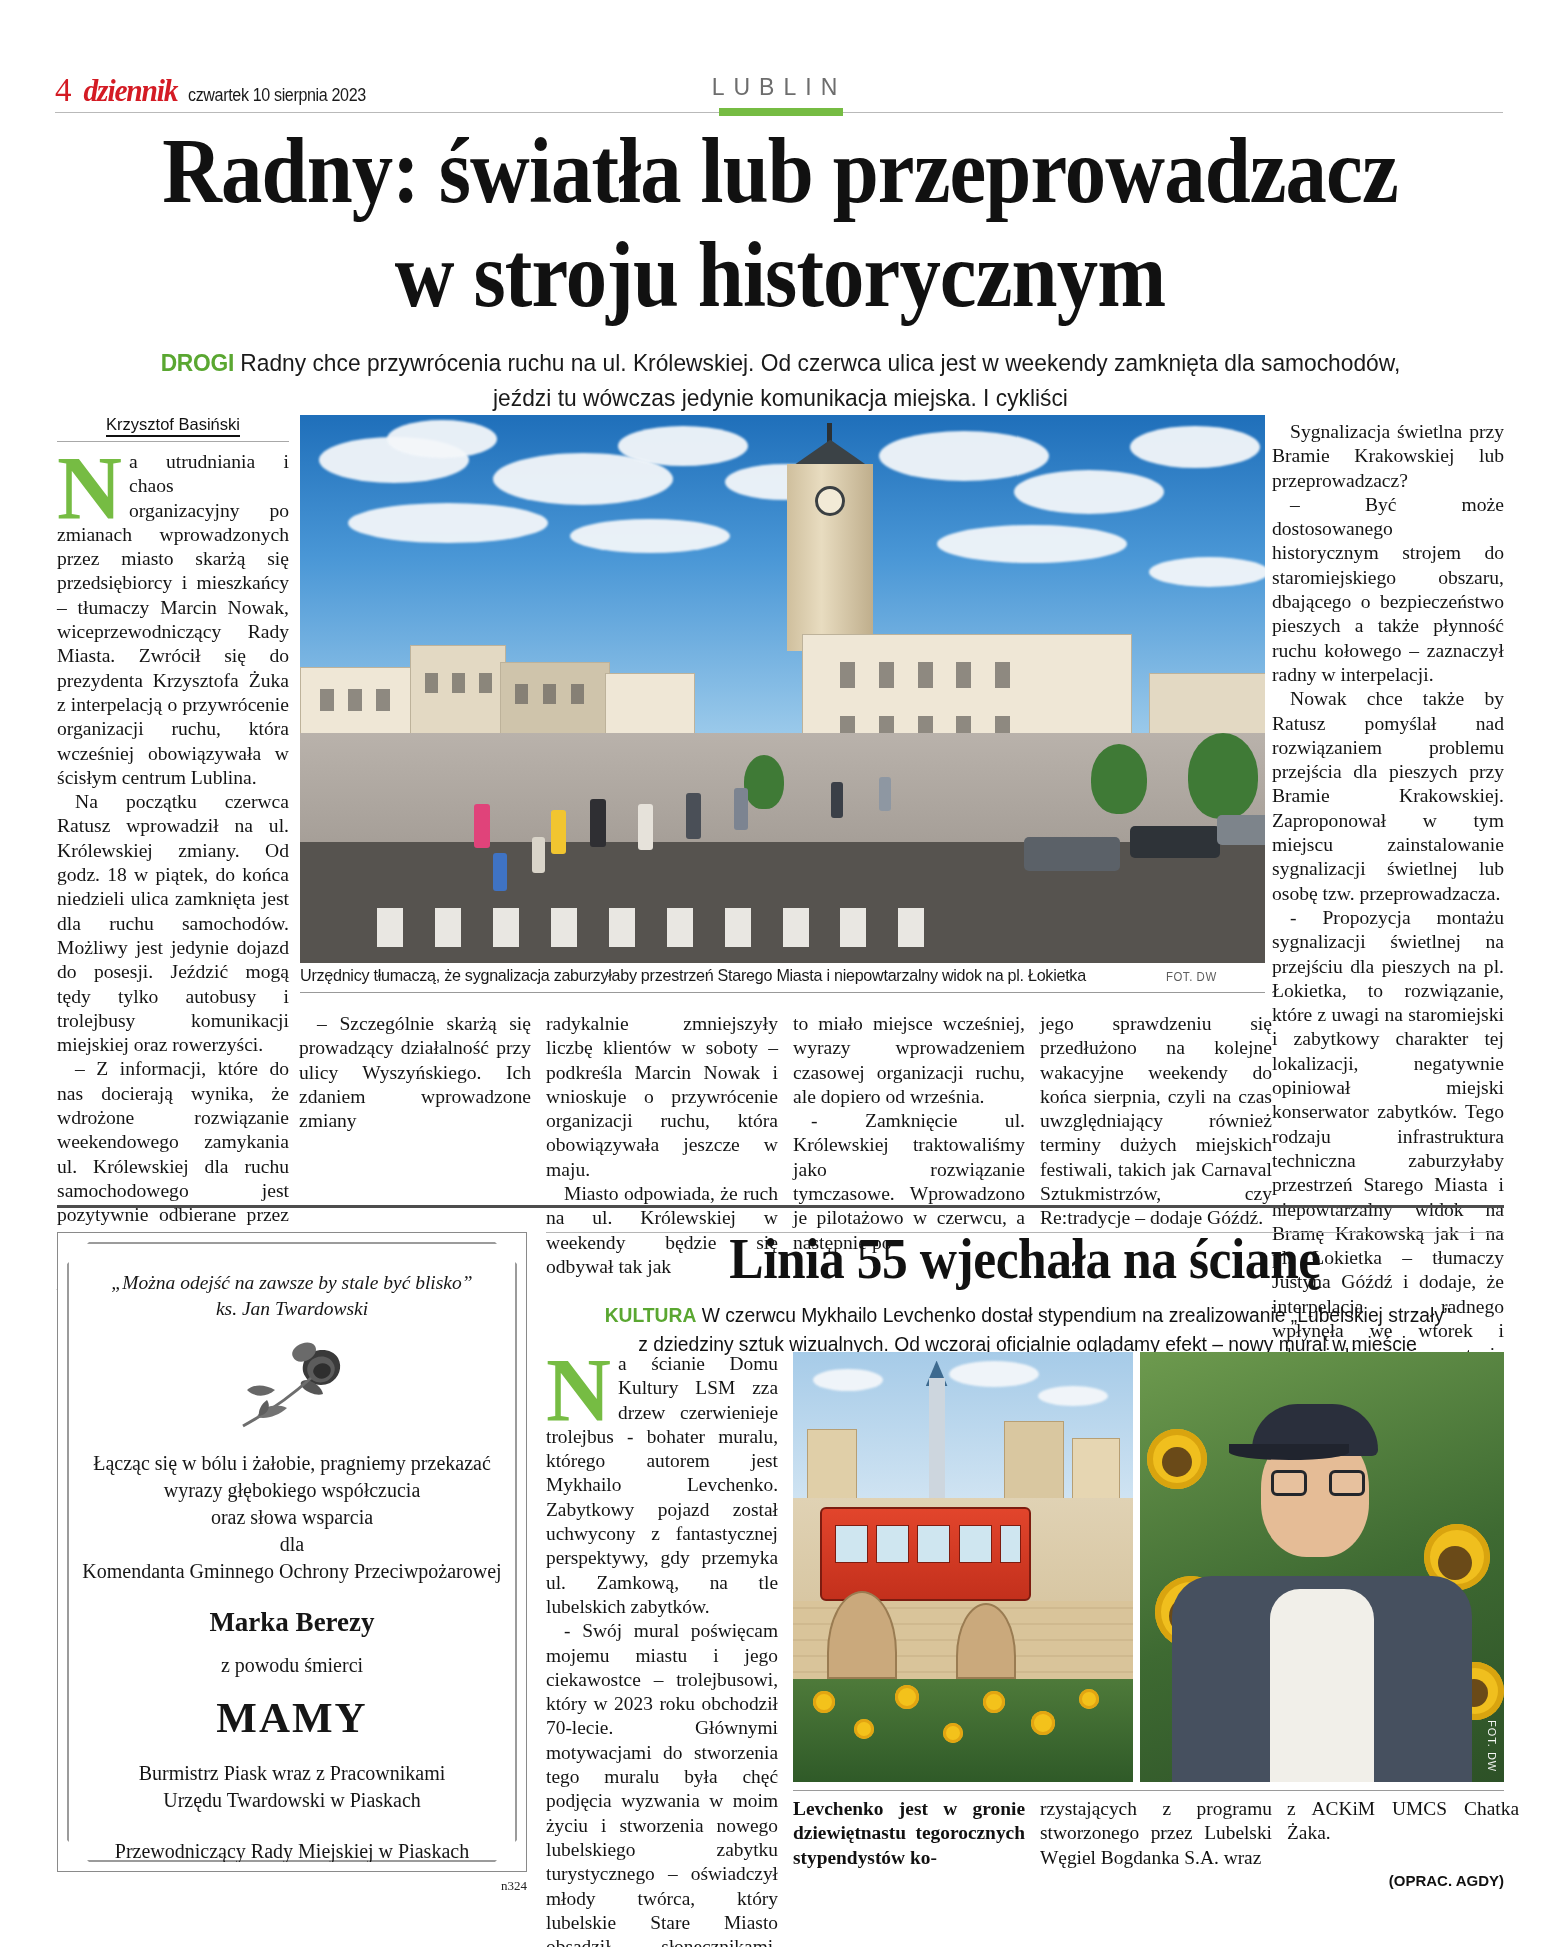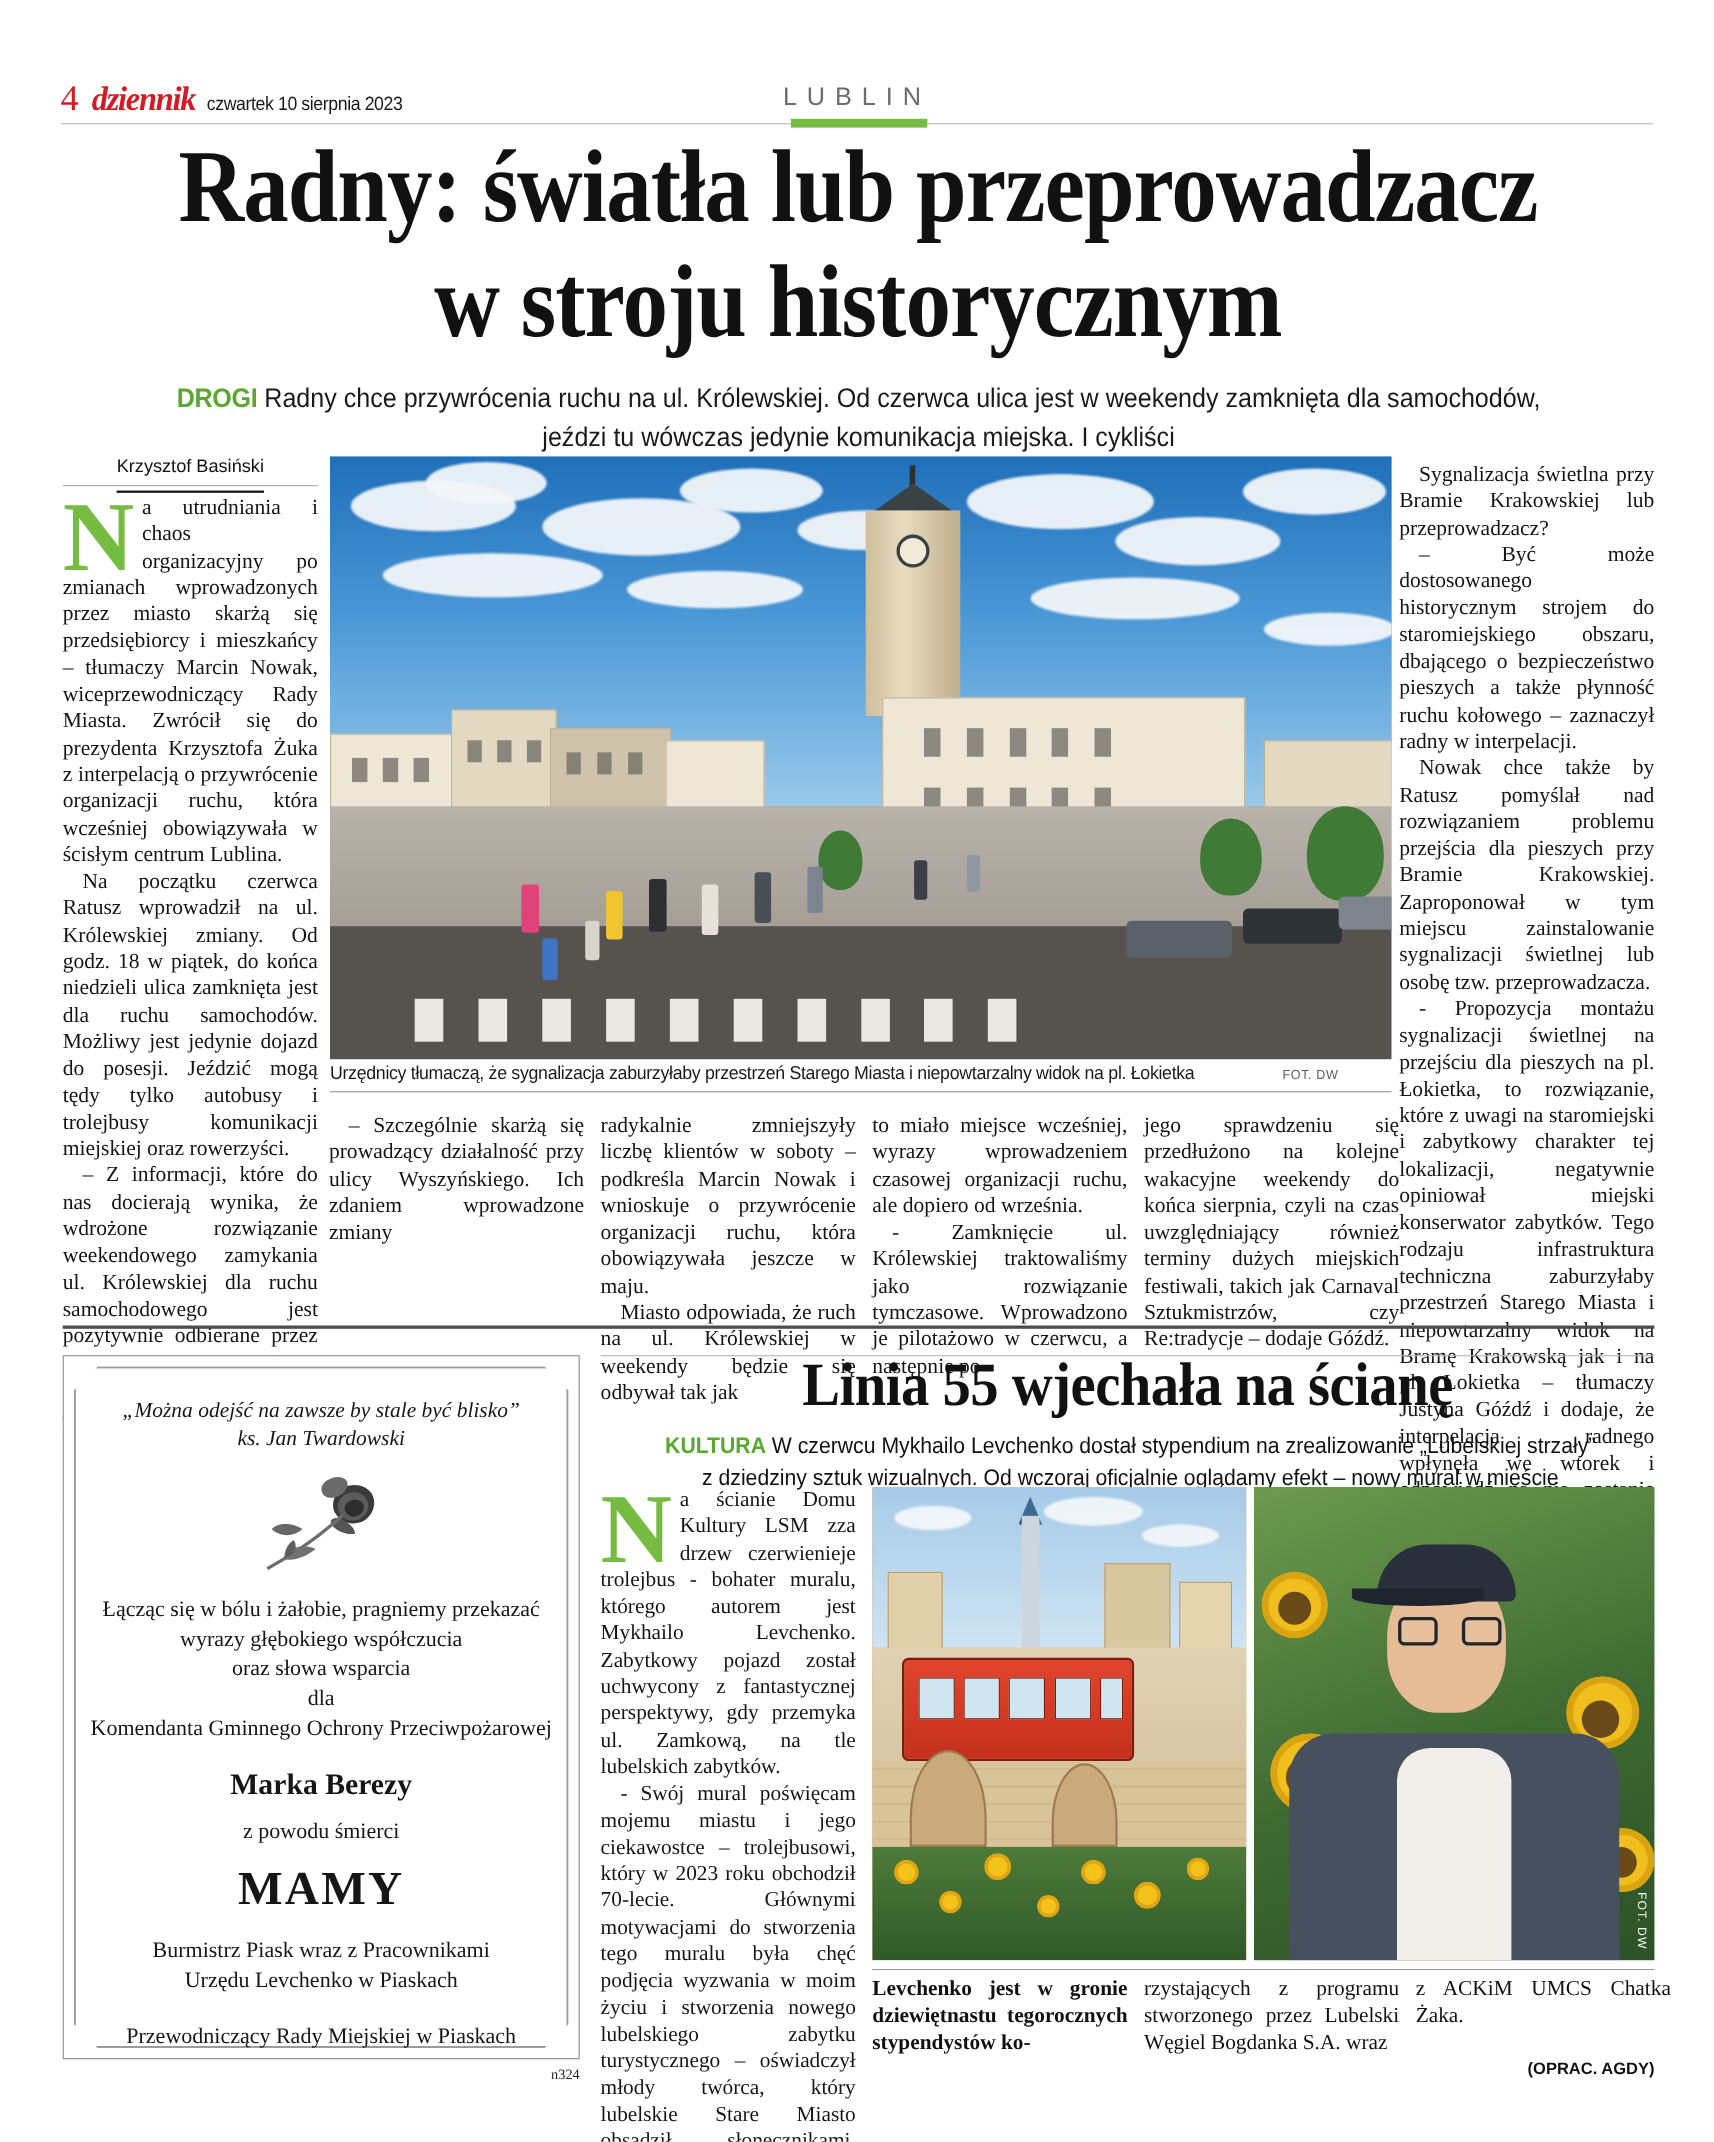--- a/index.html
+++ b/index.html
@@ -88,21 +88,21 @@
   .col p { margin:0; text-indent:18px; }
   .col p.noind { text-indent:0; }
 
   .byline {
     position:absolute; left:57px; top:415px; width:232px;
     text-align:center;
     font-family:"Liberation Sans", sans-serif;
     font-size:16.5px; color:#111;
     padding-bottom:3px;
   }
-  .byline span { border-bottom:2.4px solid #111; padding-bottom:13px; }
+  .byline span { border-bottom:2.4px solid #111; padding-bottom:2px; }
   .byline-rule {
     position:absolute; left:57px; top:441px; width:232px; height:1px; background:#a8a8a8;
   }
 
   .c1 { left:57px;  top:450px; width:232px; }
   .c5 { left:1272px; top:420px; width:232px; }
 
   .drop {
     float:left;
     font-family:"Liberation Serif", serif;
@@ -471,21 +471,21 @@
           <div>wyrazy głębokiego współczucia</div>
           <div>oraz słowa wsparcia</div>
           <div>dla</div>
           <div>Komendanta Gminnego Ochrony Przeciwpożarowej</div>
         </div>
       <div class="obit-name">Marka Berezy</div>
       <div class="obit-reason">z powodu śmierci</div>
       <div class="obit-mamy">MAMY</div>
       <div class="obit-sign1">
           <div>Burmistrz Piask wraz z Pracownikami</div>
-          <div>Urzędu Levchenko w Piaskach</div>
+          <div>Urzędu Twardowski w Piaskach</div>
         </div>
       <div class="obit-sign2">
           <div>Przewodniczący Rady Miejskiej w Piaskach</div>
           <div>Radni Rady Miejskiej w Piaskach</div>
           <div>Zarząd Gminny Ochotniczych Straży Pożarnych</div>
         </div>
     </div>
   </div>
   <div class="obit-code">n324</div>
 

